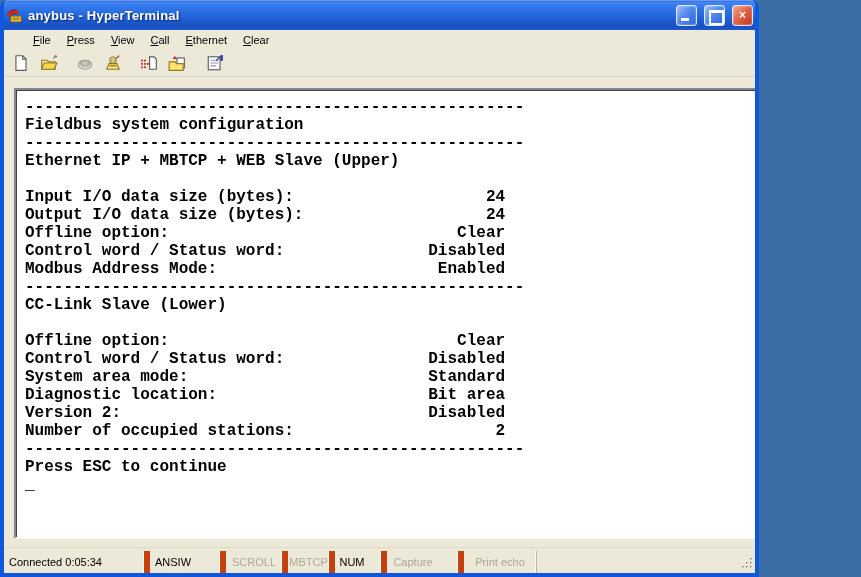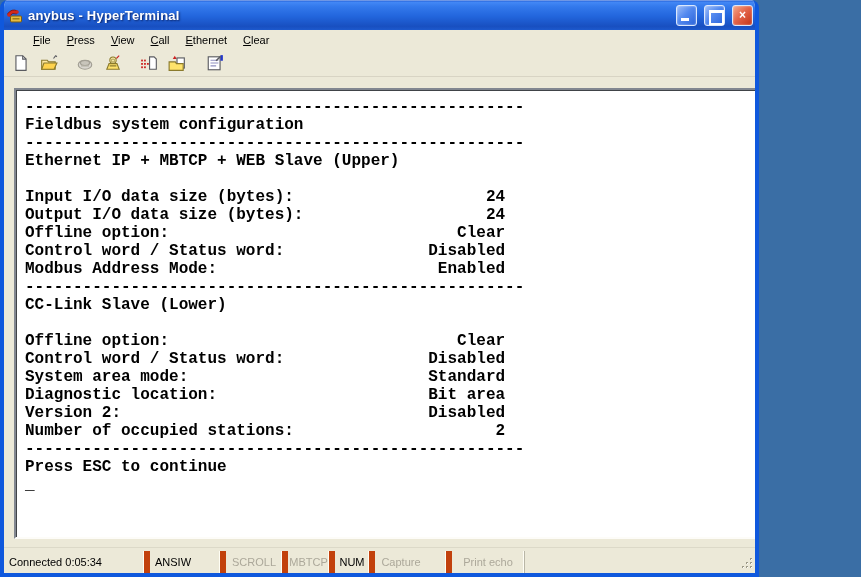--- a/index.html
+++ b/index.html
@@ -225,21 +225,21 @@
       <span class="sb-btn sb-down">▼</span>
     </div>
   </div>
 
   <div class="statusbar">
     <span class="panel" style="width:140px;">Connected 0:05:34</span>
     <span class="panel" style="width:76px;">ANSIW</span>
     <span class="panel toggle off" style="width:62px;">SCROLL</span>
     <span class="panel toggle off" style="width:47px;">MBTCP</span>
     <span class="panel toggle" style="width:40px;">NUM</span>
-    <span class="panel toggle off" style="width:58px;">Capture</span>
+    <span class="panel toggle off" style="width:58px;margin-left:12px;">Capture</span>
     <span class="panel toggle off" style="width:78px;margin-left:19px;">Print echo</span>
     <span class="filler"></span>
     <span class="grip">
       <svg width="13" height="13" viewBox="0 0 13 13">
         <g fill="#9d9a88">
           <rect x="9" y="1" width="2" height="2"></rect>
             <rect x="9" y="5" width="2" height="2"></rect>
             <rect x="9" y="9" width="2" height="2"></rect>
           <rect x="5" y="5" width="2" height="2"></rect>
             <rect x="5" y="9" width="2" height="2"></rect>

